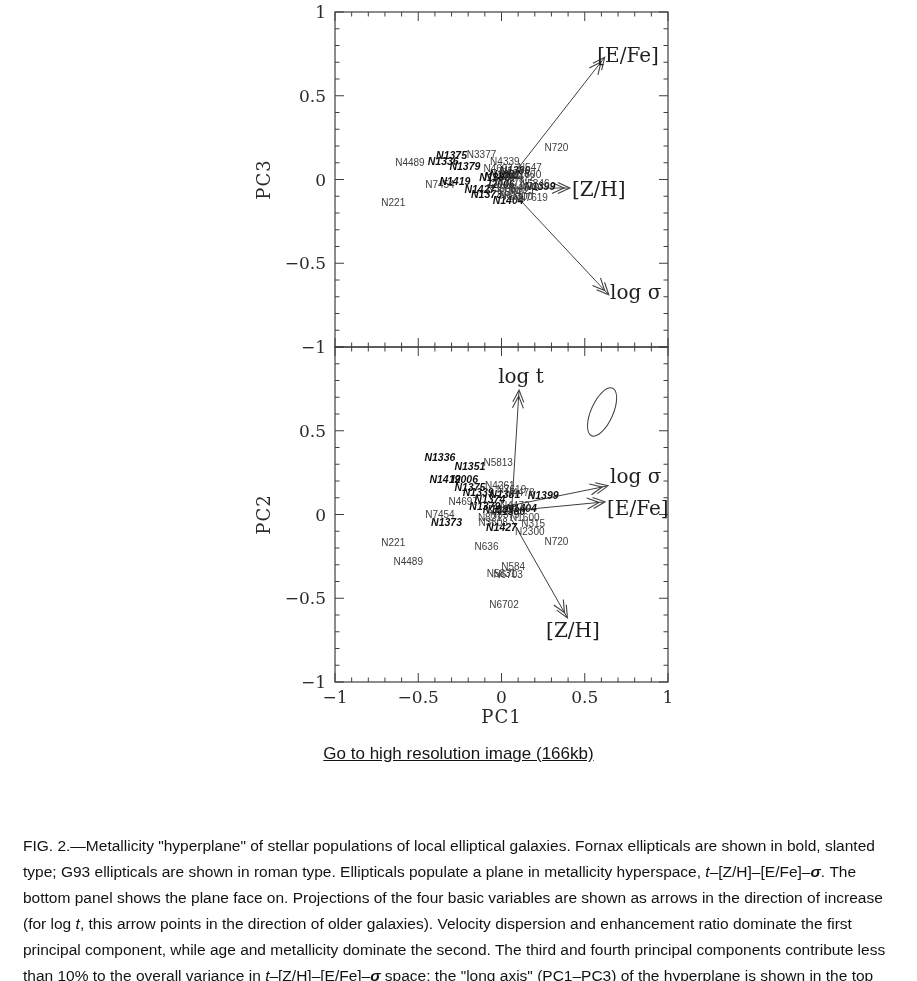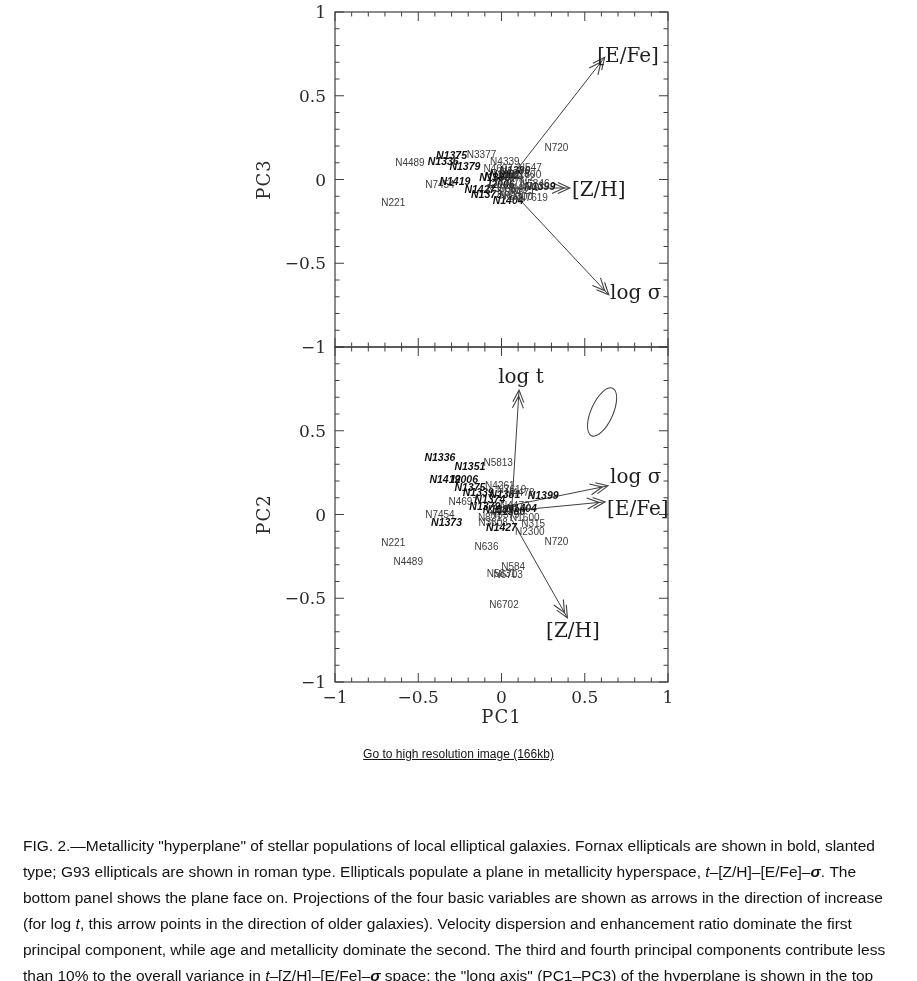--- a/index.html
+++ b/index.html
@@ -5,21 +5,21 @@
   html,body { margin:0; padding:0; background:#ffffff; }
   .page { position:relative; width:917px; height:981px; background:#ffffff;
           font-family:"Liberation Sans", sans-serif; overflow:hidden; }
   svg.plot { position:absolute; left:0; top:0; }
   .tick-label { font-family:"DejaVu Serif", serif; font-size:17px; fill:#2b2b2b; }
   .axis-title { font-family:"DejaVu Serif", serif; font-size:18px; fill:#2b2b2b; letter-spacing:1px; }
   .annot { font-family:"DejaVu Serif", serif; font-size:20px; fill:#1e1e1e; }
   .g93 { font-family:"Liberation Sans", sans-serif; font-size:10px; fill:#3c3c3c; }
   .fornax { font-family:"Liberation Sans", sans-serif; font-size:10.5px; font-style:italic; font-weight:bold; fill:#0f0f0f; }
   .link-row { position:absolute; left:0; top:744px; width:917px; text-align:center; }
-  .link-row a { font-size:12px; color:#141414; text-decoration:underline; cursor:pointer; }
+  .link-row a { font-size:17px; color:#141414; text-decoration:underline; cursor:pointer; }
   .caption { position:absolute; left:23px; top:817px; width:873px;
              font-size:15.5px; line-height:26px; color:#121212; text-align:left; }
 </style>
 </head>
 <body>
 
 <div class="page">
 
   <svg class="plot" id="plot-svg" width="917" height="736">
       <defs>

